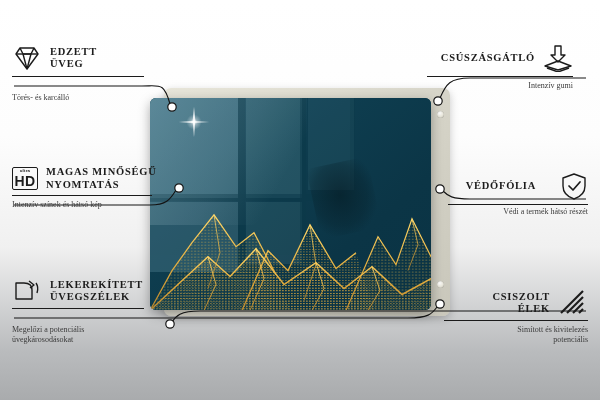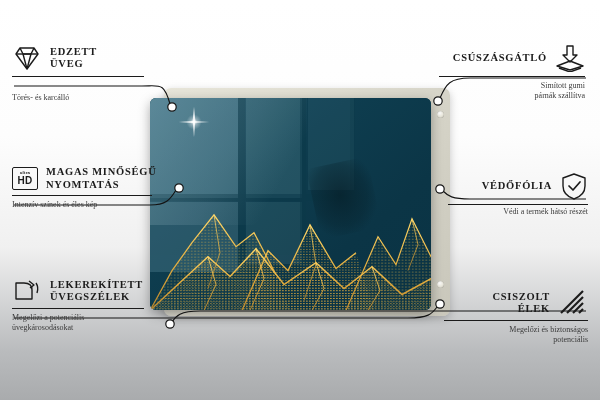--- a/index.html
+++ b/index.html
@@ -75,21 +75,21 @@
   .R{text-align:right;}
   .R .row{justify-content:flex-end;}
   .R .ct-title{text-align:right;}
   .R .ct-sub{text-align:right;}
   .hd-box{
     width:24px;height:21px;border:1.4px solid #1b1b1b;border-radius:2px;
     display:flex;flex-direction:column;align-items:center;justify-content:center;
     font-family:"Liberation Sans", sans-serif;line-height:1;
   }
   .hd-ultra{font-size:4.4px;font-weight:bold;letter-spacing:.2px;color:#1b1b1b;}
-  .hd-hd{font-size:10px;font-weight:bold;letter-spacing:.3px;color:#1b1b1b;margin-top:1px;}
+  .hd-hd{font-size:14px;font-weight:bold;letter-spacing:.3px;color:#1b1b1b;margin-top:1px;}
 </style>
 </head>
 <body>
 
 <div id="stage">
 
   <div id="product">
 
     <div class="backpanel"></div>
     <div class="pad" style="left:287px;top:23px;"></div>
@@ -209,62 +209,61 @@
       <div class="hd-box">
         <span class="hd-ultra">ultra</span>
         <span class="hd-hd">HD</span>
       </div>
       <div>
         <div class="ct-title">MAGAS MINŐSÉGŰ</div>
         <div class="ct-title">NYOMTATÁS</div>
       </div>
     </div>
     <div class="rule" style="width:140px;margin-top:4px;"></div>
-    <div class="ct-sub" style="margin-top:4px;">Intenzív színek és éles kép</div>
+    <div class="ct-sub" style="margin-top:4px;">Intenzív színek és hátsó kép</div>
   </div>
 
   <div class="callout L" style="top:278px;width:150px;">
     <div class="row" style="gap:8px;">
       <svg class="ico" width="30" height="26" viewBox="0 0 30 26">
         <g fill="none" stroke="#1b1b1b" stroke-width="1.4" stroke-linejoin="round">
           <path d="M4 5 V21 H20 V12 C20 7 17 5 12 5 Z"></path>
           <path d="M17 3 L22 7 L18 10"></path>
           <path d="M24 5 C26 8 26 12 25 15"></path>
         </g>
       </svg>
       <div>
         <div class="ct-title">LEKEREKÍTETT</div>
         <div class="ct-title">ÜVEGSZÉLEK</div>
       </div>
     </div>
     <div class="rule" style="width:132px;margin-top:4px;"></div>
-    <div class="ct-sub" style="margin-top:4px;">Megelőzi a potenciális</div>
+    <div class="ct-sub" style="margin-top:16px;">Megelőzi a potenciális</div>
     <div class="ct-sub">üvegkárosodásokat</div>
   </div>
 
-  <div class="callout R" style="right:15px;top:44px;width:164px;">
+  <div class="callout R" style="right:27px;top:44px;width:164px;">
     <div class="row" style="gap:8px;">
       <div>
         <div class="ct-title">CSÚSZÁSGÁTLÓ</div>
       </div>
       <svg class="ico" width="30" height="28" viewBox="0 0 30 28">
         <g fill="none" stroke="#1b1b1b" stroke-width="1.4" stroke-linejoin="round">
           <path d="M12 2 H18 V11 H22 L15 18 L8 11 H12 Z"></path>
           <path d="M15 17 L28 22 L15 26 L2 22 Z"></path>
           <path d="M4 24 L15 28 L26 24"></path>
         </g>
       </svg>
     </div>
     <div class="rule" style="width:146px;margin-top:4px;margin-left:auto;"></div>
-    <div class="ct-sub" style="margin-top:4px;">Simított gumi</div>
-    <div class="ct-sub">párnák szállítva</div>
+    <div class="ct-sub" style="margin-top:4px;">Intenzív gumi</div>
   </div>
 
   <div class="callout R" style="right:12px;top:172px;width:156px;">
-    <div class="row" style="gap:8px;">
+    <div class="row" style="gap:24px;">
       <div class="ct-title">VÉDŐFÓLIA</div>
       <svg class="ico" width="28" height="28" viewBox="0 0 28 28">
         <g fill="none" stroke="#1b1b1b" stroke-width="1.4" stroke-linejoin="round">
           <path d="M14 2 L25 6 V14 C25 21 20 25 14 27 C8 25 3 21 3 14 V6 Z"></path>
           <path d="M9 14 L13 18 L20 10" stroke-width="1.7" stroke-linecap="round"></path>
         </g>
       </svg>
     </div>
     <div class="rule" style="width:140px;margin-top:4px;margin-left:auto;"></div>
     <div class="ct-sub" style="margin-top:2px;">Védi a termék hátsó részét</div>
@@ -279,17 +278,17 @@
       <svg class="ico" width="30" height="26" viewBox="0 0 30 26">
         <g stroke="#1b1b1b" stroke-width="2.1" stroke-linecap="butt">
           <path d="M3 23 L25 1"></path>
           <path d="M9 23 L25 7"></path>
           <path d="M15 23 L25 13"></path>
           <path d="M21 23 L25 19"></path>
         </g>
       </svg>
     </div>
     <div class="rule" style="width:144px;margin-top:4px;margin-left:auto;"></div>
-    <div class="ct-sub" style="margin-top:4px;">Megelőzi és biztonságos</div>
+    <div class="ct-sub" style="margin-top:4px;">Simított és kivitelezés</div>
     <div class="ct-sub">potenciális</div>
   </div>
 
 </div>
 
 </body></html>

